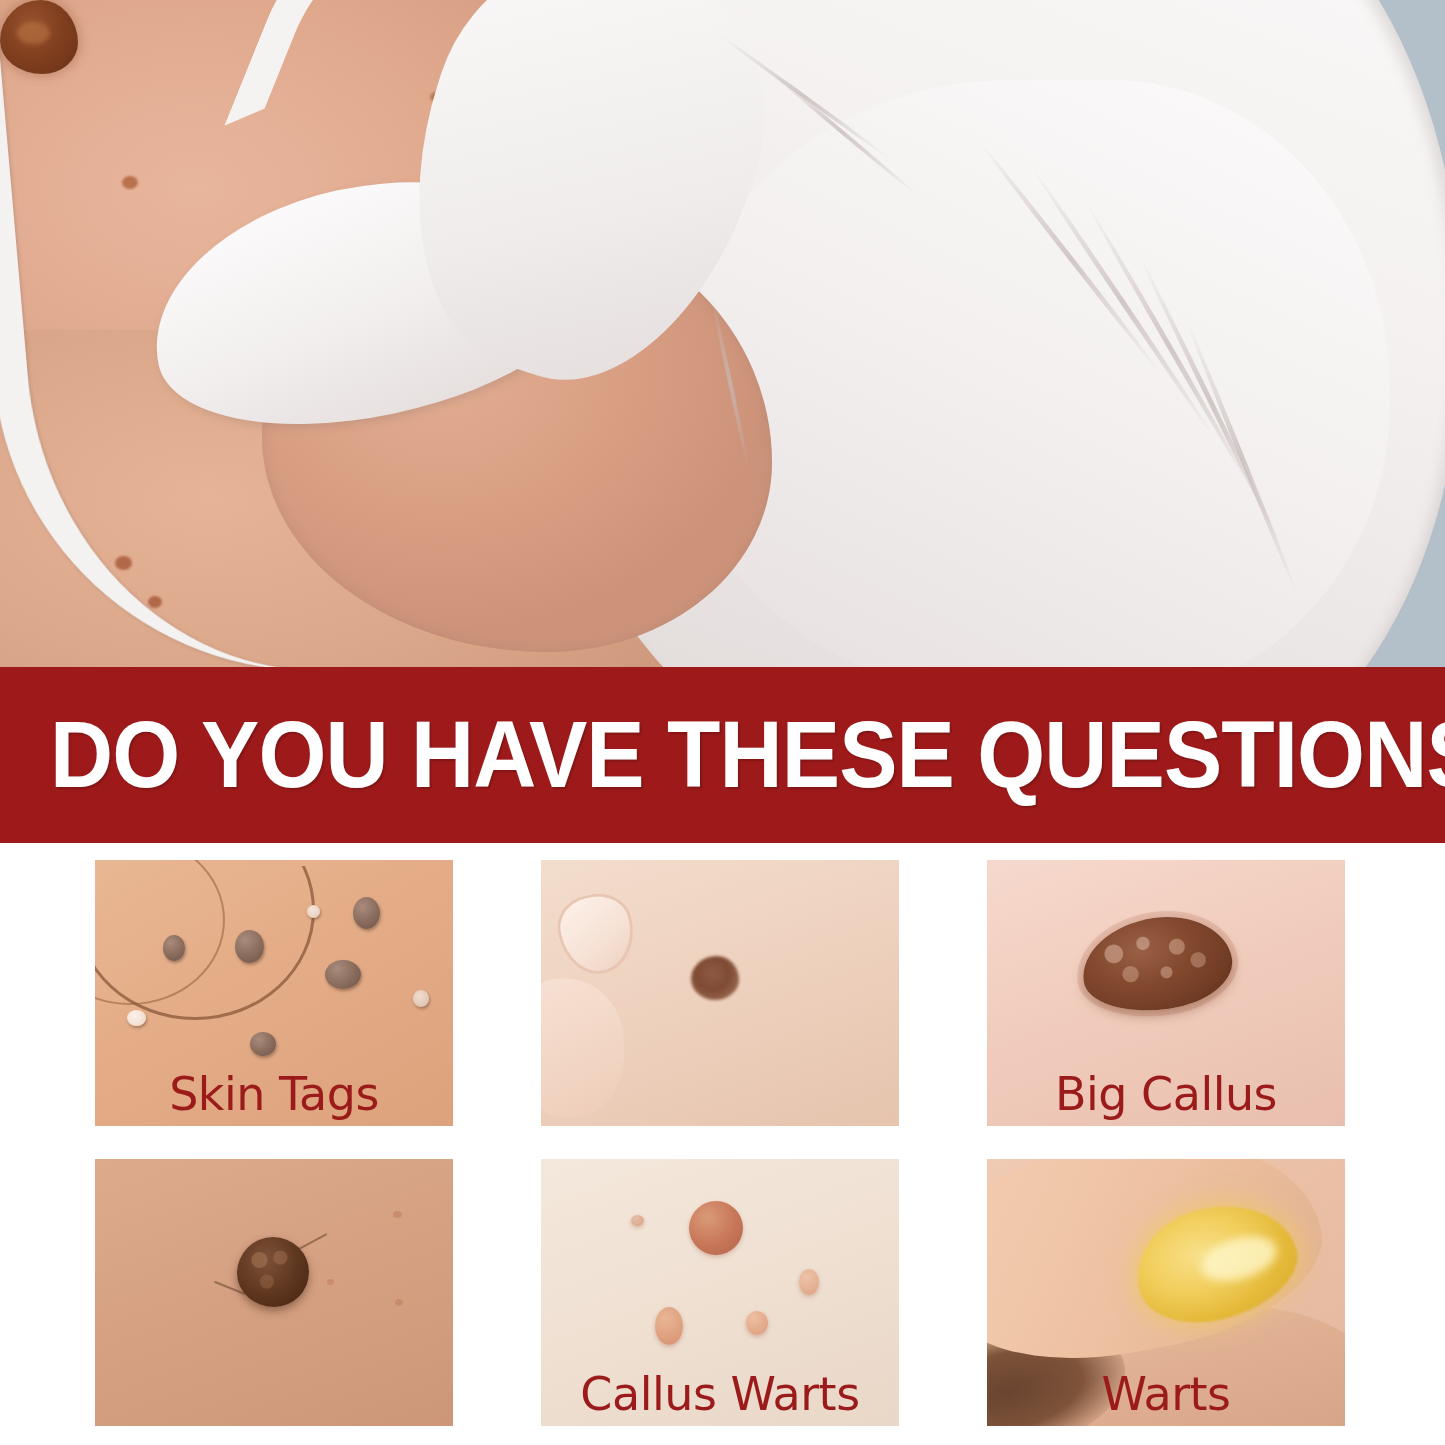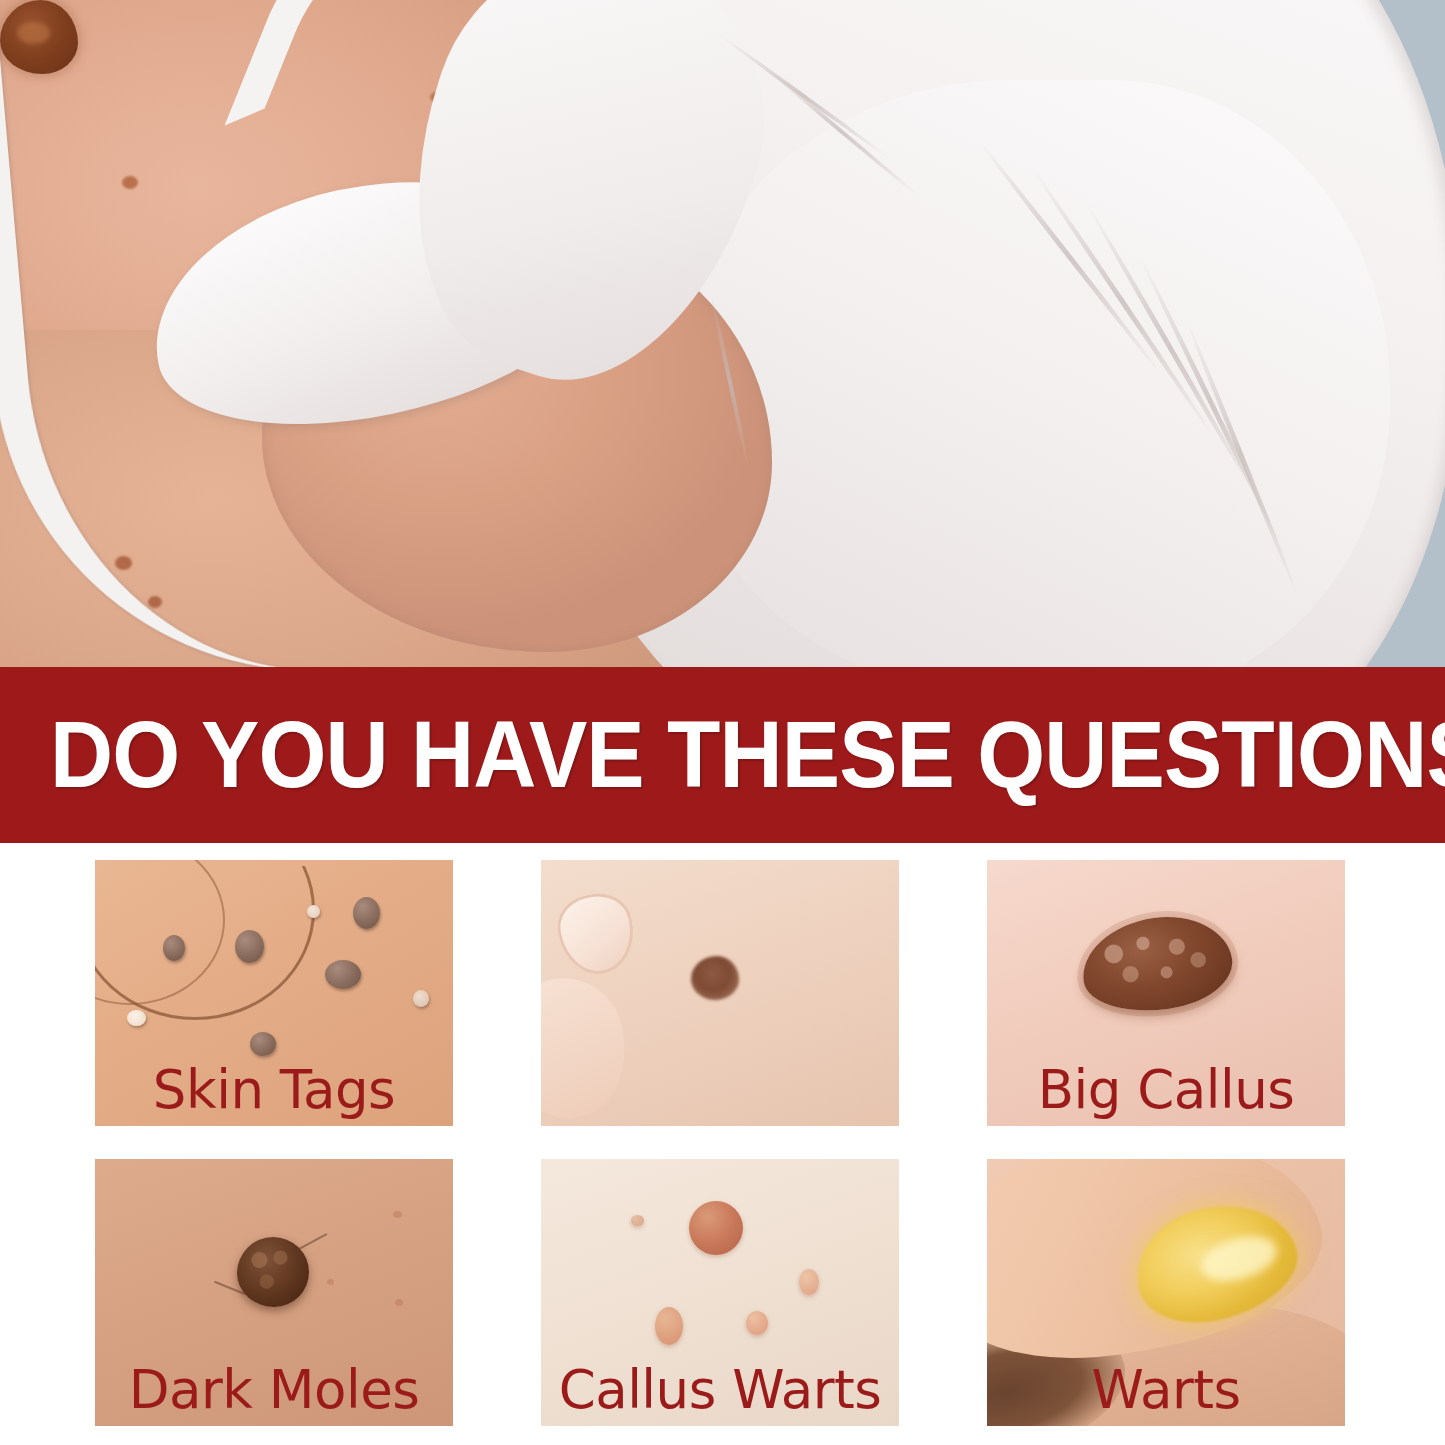--- a/index.html
+++ b/index.html
@@ -147,21 +147,21 @@
     overflow:hidden;
     background:#e8c7ae;
   }
   .tile-label{
     position:absolute;
     left:0; right:0;
     bottom:8px;
     text-align:center;
     color:#9b1b1b;
     font-family:"DejaVu Sans","Liberation Sans", sans-serif;
-    font-size:53px;
+    font-size:46px;
     line-height:1.05;
     letter-spacing:-0.5px;
     z-index:5;
   }
 
   
   .art{ position:absolute; inset:0; }
 
   
   .t1 .art{ background:linear-gradient(150deg,#e9b793 0%,#e4ad88 40%,#dca27c 100%); }
@@ -380,21 +380,20 @@
 
   <div class="tile t4">
     <div class="art">
       <div class="dot d1"></div>
         <div class="dot d2"></div>
         <div class="dot d3"></div>
       <div class="mole"></div>
       <div class="hair h1"></div>
         <div class="hair h2"></div>
     </div>
-    <div class="tile-label">Dark Moles</div>
   </div>
 
   <div class="tile t5">
     <div class="art">
       <div class="w wa"></div>
         <div class="w wb"></div>
         <div class="w wc"></div>
       <div class="w wd"></div>
         <div class="w we"></div>
     </div>

